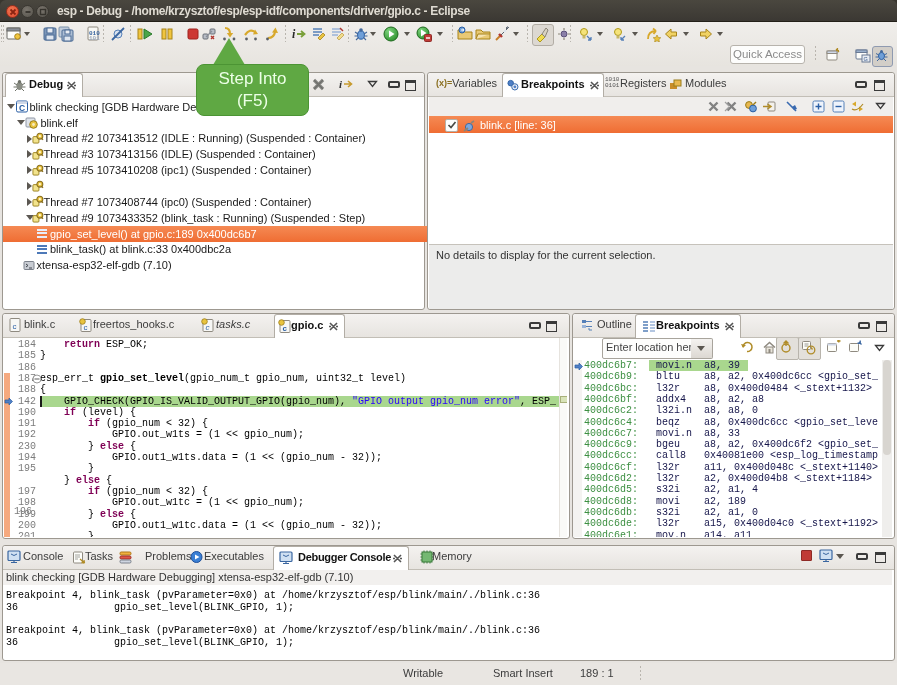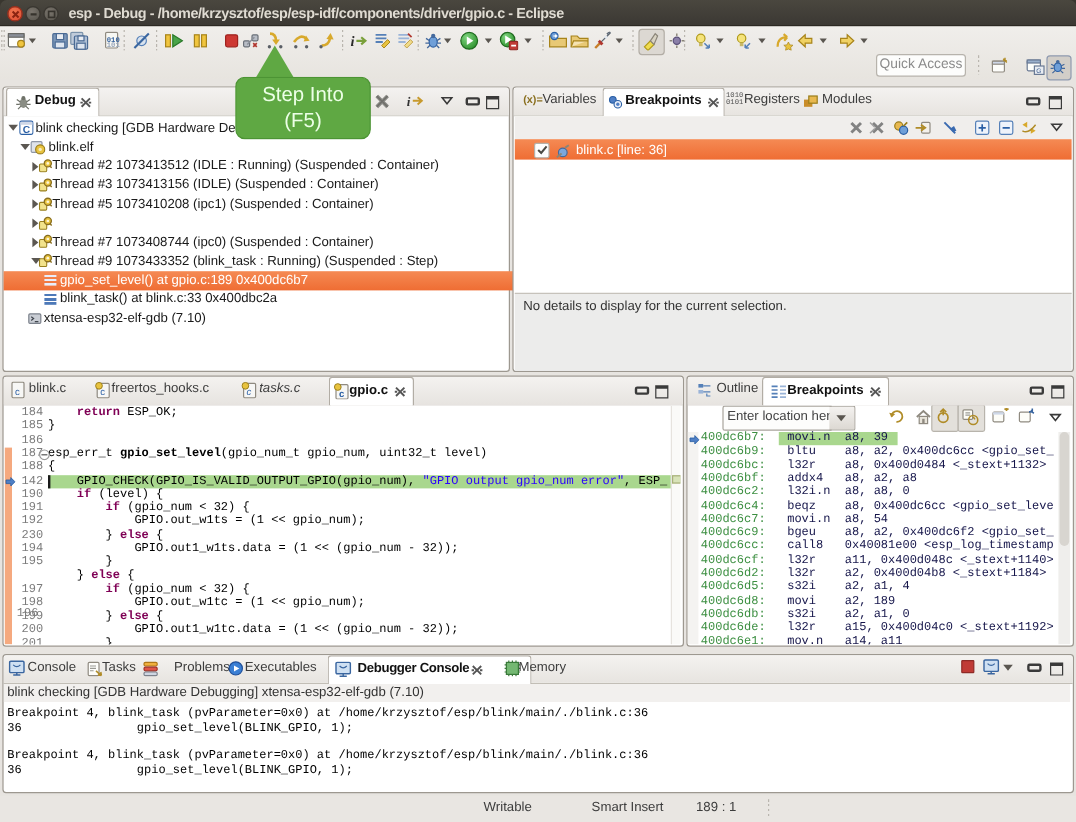--- a/index.html
+++ b/index.html
@@ -554,21 +554,21 @@
     <svg style="position:absolute;left:1px;top:24px" width="9" height="9" viewBox="0 0 9 9">
           <path d="M1 3 H5 V1 L8.5 4.5 L5 8 V6 H1 Z" fill="#4f7fc5" stroke="#2a5fa5" stroke-width="0.7"></path>
         </svg>
     <div id="dislines" style="position:absolute;left:11px;top:0;">
       <div class="cl" style="top:22px;"><span class="adr">400dc6b7:</span><span class="ins">   movi.n  a8, 39</span></div>
       <div class="cl" style="top:33.3px;"><span class="adr">400dc6b9:</span><span class="ins">   bltu    a8, a2, 0x400dc6cc &lt;gpio_set_</span></div>
       <div class="cl" style="top:44.6px;"><span class="adr">400dc6bc:</span><span class="ins">   l32r    a8, 0x400d0484 &lt;_stext+1132&gt;</span></div>
       <div class="cl" style="top:55.9px;"><span class="adr">400dc6bf:</span><span class="ins">   addx4   a8, a2, a8</span></div>
       <div class="cl" style="top:67.2px;"><span class="adr">400dc6c2:</span><span class="ins">   l32i.n  a8, a8, 0</span></div>
       <div class="cl" style="top:78.5px;"><span class="adr">400dc6c4:</span><span class="ins">   beqz    a8, 0x400dc6cc &lt;gpio_set_leve</span></div>
-      <div class="cl" style="top:89.8px;"><span class="adr">400dc6c7:</span><span class="ins">   movi.n  a8, 54</span></div>
+      <div class="cl" style="top:89.8px;"><span class="adr">400dc6c7:</span><span class="ins">   movi.n  a8, 33</span></div>
       <div class="cl" style="top:101.1px;"><span class="adr">400dc6c9:</span><span class="ins">   bgeu    a8, a2, 0x400dc6f2 &lt;gpio_set_</span></div>
       <div class="cl" style="top:112.4px;"><span class="adr">400dc6cc:</span><span class="ins">   call8   0x40081e00 &lt;esp_log_timestamp</span></div>
       <div class="cl" style="top:123.7px;"><span class="adr">400dc6cf:</span><span class="ins">   l32r    a11, 0x400d048c &lt;_stext+1140&gt;</span></div>
       <div class="cl" style="top:135px;"><span class="adr">400dc6d2:</span><span class="ins">   l32r    a2, 0x400d04b8 &lt;_stext+1184&gt;</span></div>
       <div class="cl" style="top:146.3px;"><span class="adr">400dc6d5:</span><span class="ins">   s32i    a2, a1, 4</span></div>
       <div class="cl" style="top:157.6px;"><span class="adr">400dc6d8:</span><span class="ins">   movi    a2, 189</span></div>
       <div class="cl" style="top:168.9px;"><span class="adr">400dc6db:</span><span class="ins">   s32i    a2, a1, 0</span></div>
       <div class="cl" style="top:180.2px;"><span class="adr">400dc6de:</span><span class="ins">   l32r    a15, 0x400d04c0 &lt;_stext+1192&gt;</span></div>
       <div class="cl" style="top:191.5px;"><span class="adr">400dc6e1:</span><span class="ins">   mov.n   a14, a11</span></div>
     </div>
@@ -596,21 +596,21 @@
           <use href="#icoproblems"></use>
         </svg>
     <span class="lbl" style="left:26px;">Problems</span>
   </div>
   <div class="tab" style="left:186px;width:86px;">
     <svg class="cfile" style="left:1px;">
           <use href="#icoexec"></use>
         </svg>
     <span class="lbl" style="left:15px;">Executables</span>
   </div>
-  <div class="tab active" style="left:270px;width:134px;padding-left:34px;">
+  <div class="tab active" style="left:270px;width:134px;">
     <svg class="cfile" style="left:5px;">
           <use href="#icoconsole"></use>
         </svg>
     <span class="lbl" style="left:24px;letter-spacing:-0.3px;">Debugger Console</span>
     <svg style="position:absolute;left:118px;top:6px" width="11" height="11" viewBox="0 0 11 11">
           <path d="M2 2 L9 9 M9 2 L2 9 M1 5.5 L3 5.5 M8 5.5 L10 5.5" stroke="#555" stroke-width="1.6"></path>
         </svg>
   </div>
   <div class="tab" style="left:414px;width:62px;">
     <svg class="cfile" style="left:3px;">

